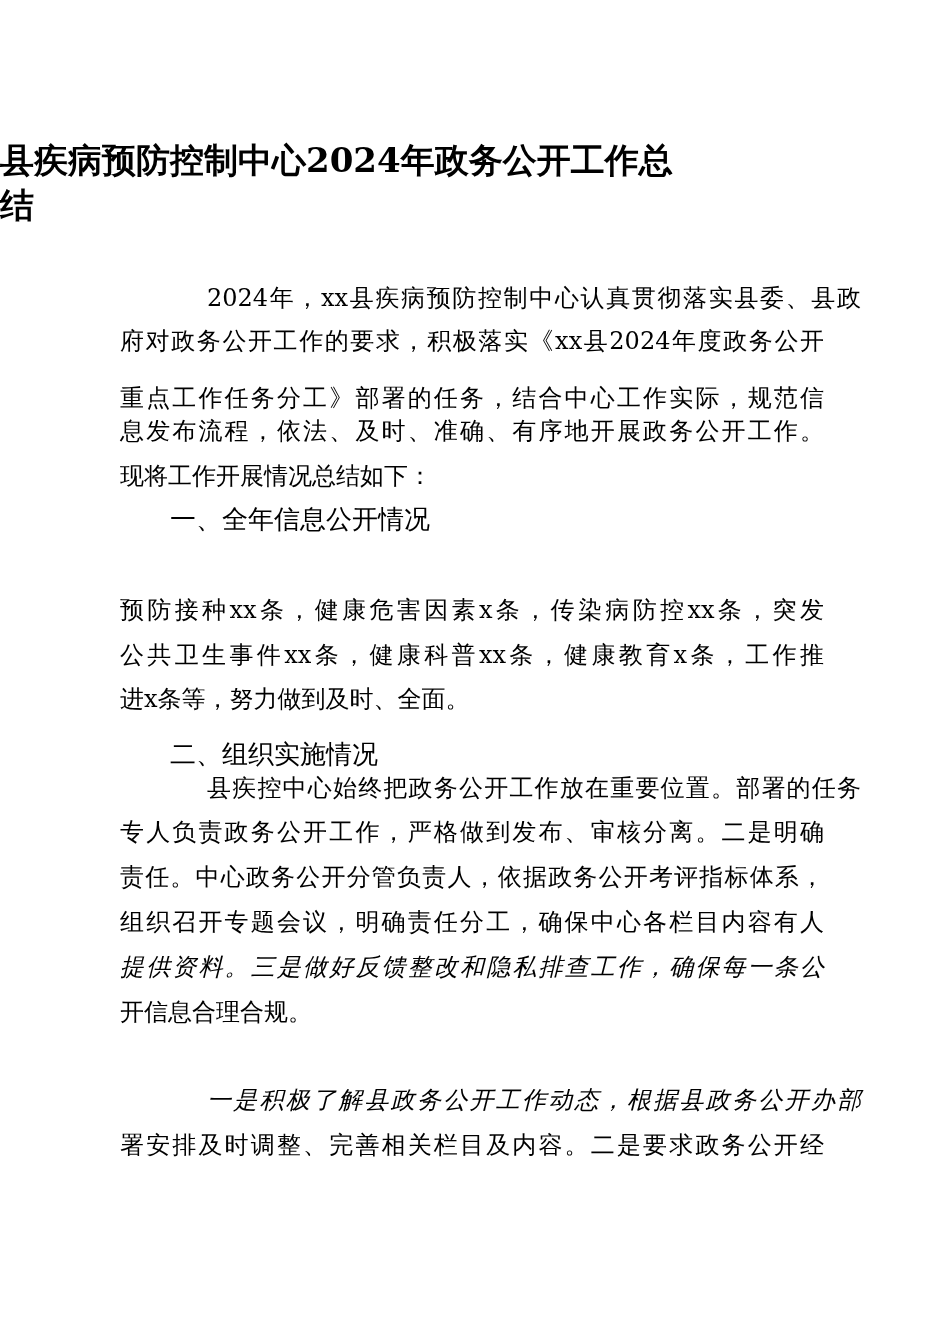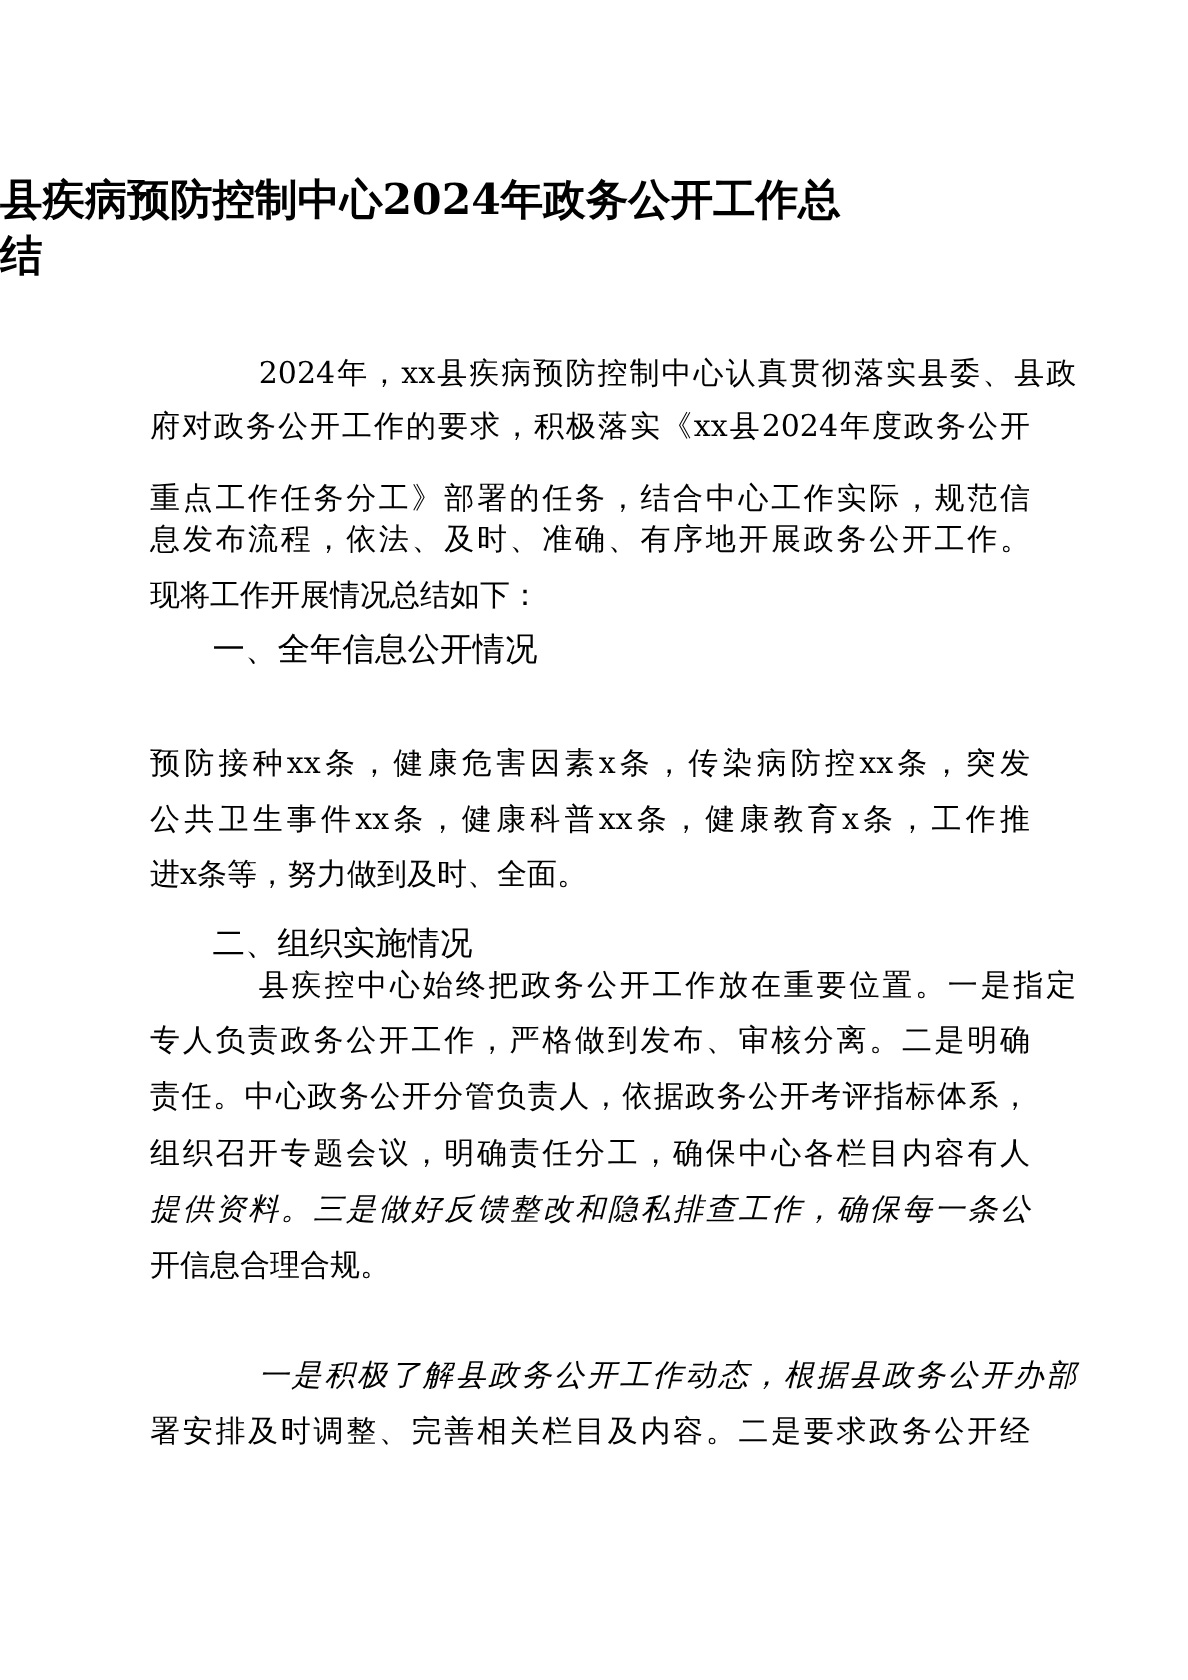--- a/index.html
+++ b/index.html
@@ -77,21 +77,21 @@
   <div class="line" style="top:380px;">重点工作任务分工》部署的任务，结合中心工作实际，规范信</div>
   <div class="line" style="top:413px;">息发布流程，依法、及时、准确、有序地开展政务公开工作。</div>
   <div class="line last" style="top:458px;">现将工作开展情况总结如下：</div>
 
   <div class="heading" style="top:502px;">一、全年信息公开情况</div>
   <div class="line" style="top:592px;">预防接种xx条，健康危害因素x条，传染病防控xx条，突发</div>
   <div class="line" style="top:637px;">公共卫生事件xx条，健康科普xx条，健康教育x条，工作推</div>
   <div class="line last" style="top:681px;">进x条等，努力做到及时、全面。</div>
 
   <div class="heading" style="top:725px;margin-top:12px;">二、组织实施情况</div>
-  <div class="line indent" style="top:770px;">县疾控中心始终把政务公开工作放在重要位置。一是指定</div>
+  <div class="line indent" style="top:770px;">县疾控中心始终把政务公开工作放在重要位置。部署的任务</div>
   <div class="line" style="top:859px;">责任。中心政务公开分管负责人，依据政务公开考评指标体系，</div>
   <div class="line" style="top:814px;">专人负责政务公开工作，严格做到发布、审核分离。二是明确</div>
   <div class="line" style="top:904px;">组织召开专题会议，明确责任分工，确保中心各栏目内容有人</div>
   <div class="line" style="top:949px;font-style:italic;">提供资料。三是做好反馈整改和隐私排查工作，确保每一条公</div>
   <div class="line last" style="top:994px;">开信息合理合规。</div>
 
   <div class="line indent" style="top:1082px;font-style:italic;">一是积极了解县政务公开工作动态，根据县政务公开办部</div>
   <div class="line" style="top:1127px;">署安排及时调整、完善相关栏目及内容。二是要求政务公开经</div>
 
 </div>

